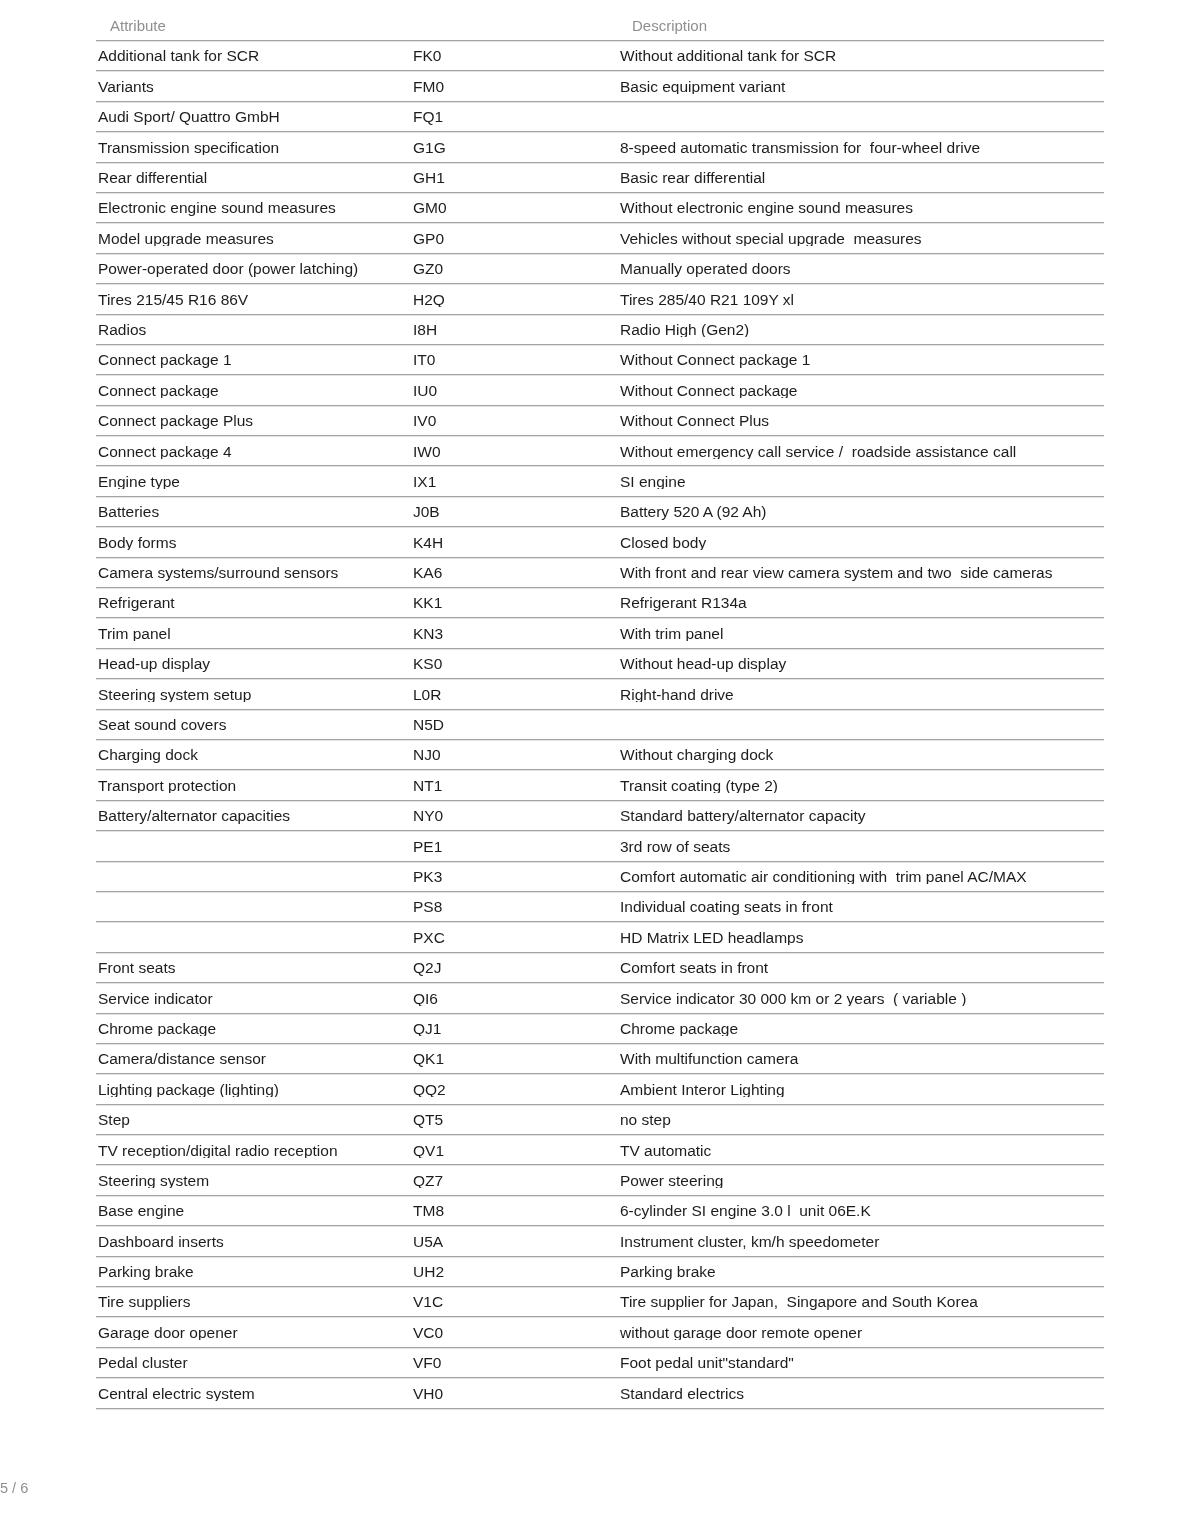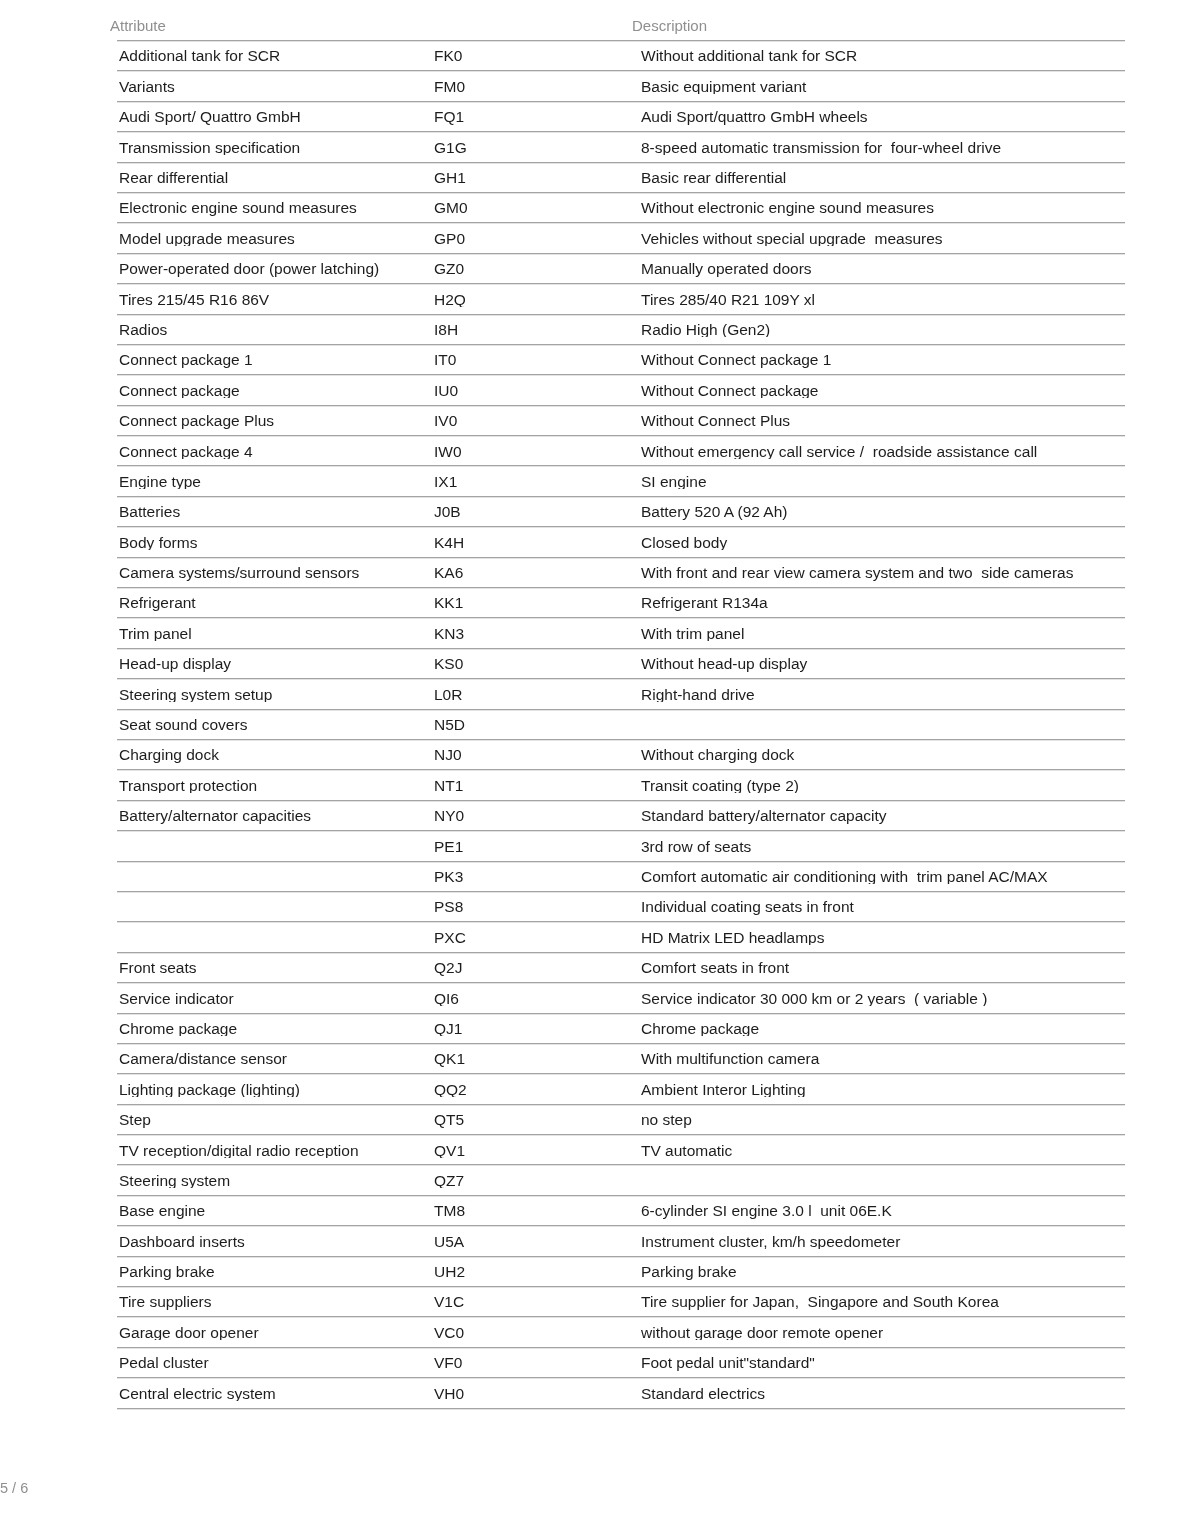--- a/index.html
+++ b/index.html
@@ -16,21 +16,21 @@
     background:var(--bg);
     font-family:"Liberation Sans", sans-serif;
     -webkit-font-smoothing:antialiased;
   }
   .page{position:absolute;inset:0;}
   .content{position:absolute;left:96px;top:0;width:1008px;}
   .col-headers{position:absolute;top:15px;left:12px;width:100%;height:22px;
     color:var(--muted);font-size:15px;line-height:22px;}
   .head-attr{position:absolute;left:2px;}
   .head-desc{position:absolute;left:524px;}
-  .rows{position:absolute;top:40px;left:0;width:100%;margin-left:21px;}
+  .rows{position:absolute;top:40px;left:0;width:100%;}
   .row{
     display:flex;align-items:center;height:30.4px;
     background:linear-gradient(to bottom,
       var(--divider-dark) 0,var(--divider-dark) 1px,
       var(--divider-light) 1px,var(--divider-light) 2px,
       transparent 2px);
   }
   .rows::after{
     content:"";display:block;height:2px;
     background:linear-gradient(to bottom,
@@ -70,21 +70,20 @@
 
   <div class="row">
     <div class="cell attr">Variants</div>
     <div class="cell code">FM0</div>
     <div class="cell desc">Basic equipment variant</div>
   </div>
 
   <div class="row">
     <div class="cell attr">Audi Sport/ Quattro GmbH</div>
     <div class="cell code">FQ1</div>
-    <div class="cell desc">Audi Sport/quattro GmbH wheels</div>
   </div>
 
   <div class="row">
     <div class="cell attr">Transmission specification</div>
     <div class="cell code">G1G</div>
     <div class="cell desc">8-speed automatic transmission for  four-wheel drive</div>
   </div>
 
   <div class="row">
     <div class="cell attr">Rear differential</div>
@@ -280,20 +279,21 @@
 
   <div class="row">
     <div class="cell attr">TV reception/digital radio reception</div>
     <div class="cell code">QV1</div>
     <div class="cell desc">TV automatic</div>
   </div>
 
   <div class="row">
     <div class="cell attr">Steering system</div>
     <div class="cell code">QZ7</div>
+    <div class="cell desc">Power steering</div>
   </div>
 
   <div class="row">
     <div class="cell attr">Base engine</div>
     <div class="cell code">TM8</div>
     <div class="cell desc">6-cylinder SI engine 3.0 l  unit 06E.K</div>
   </div>
 
   <div class="row">
     <div class="cell attr">Dashboard inserts</div>

